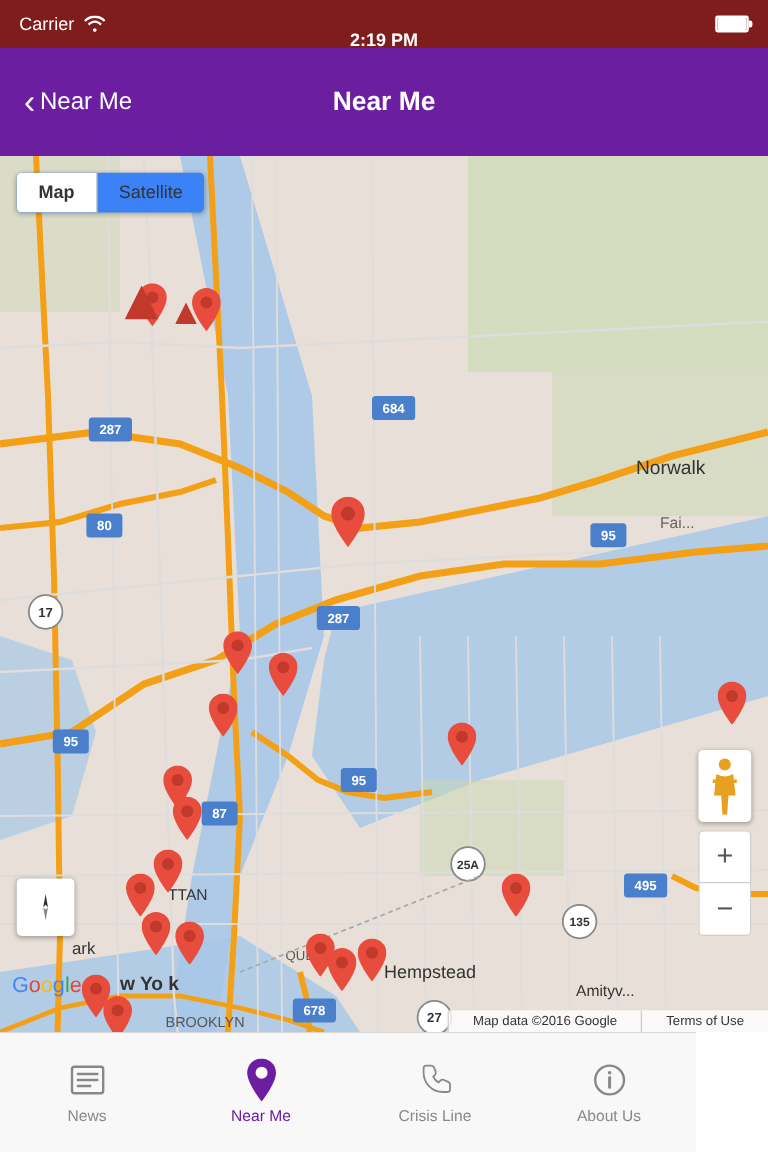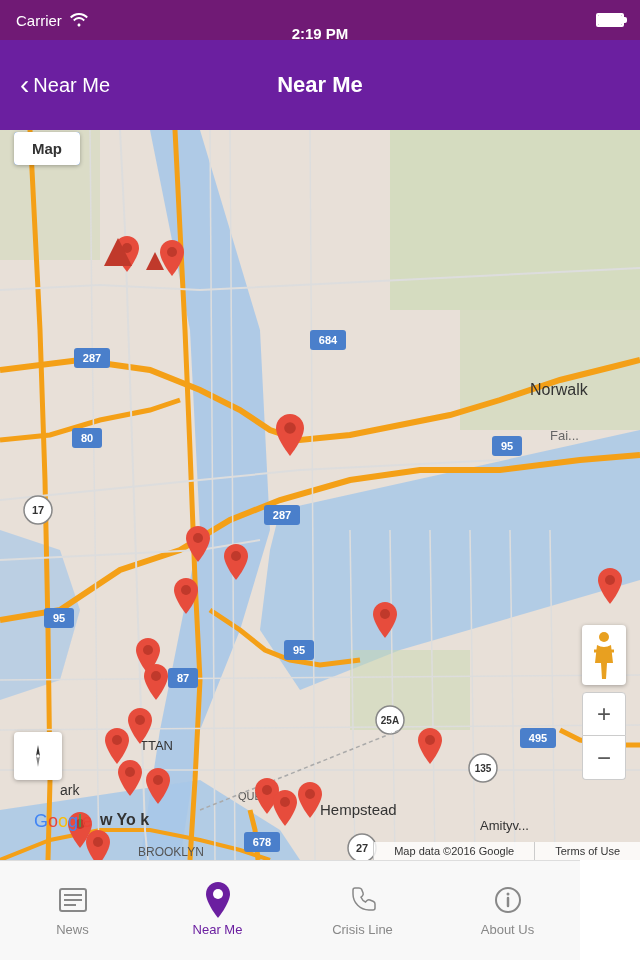--- a/index.html
+++ b/index.html
@@ -3,21 +3,21 @@
   <meta charset="utf-8">
   <meta name="viewport" content="width=640px">
   <style>
     * { margin: 0; padding: 0; box-sizing: border-box; }
     body { width: 640px; height: 960px; overflow: hidden; font-family: -apple-system, 'Helvetica Neue', Arial, sans-serif; background: #fff; }
 
     
     .status-bar {
       width: 640px;
       height: 40px;
-      background: #701a75;
+      background: #7f1d1d;
       display: flex;
       align-items: center;
       justify-content: space-between;
       padding: 0 16px;
       color: white;
       font-size: 15px;
       font-weight: 500;
       gap: 44px;
     }
     .status-bar .left { display: flex; align-items: center; gap: 8px; }
@@ -63,21 +63,21 @@
       width: 640px;
       height: 730px;
       position: relative;
       overflow: hidden;
       background: #e8e0d8;
     }
 
     
     .map-toggle {
       position: absolute;
-      top: 2px;
+      top: 14px;
       left: 14px;
       background: #3b82f6;
       border-radius: 4px;
       display: flex;
       z-index: 10;
       box-shadow: 0 1px 4px rgba(0,0,0,0.3);
       overflow: hidden;
       justify-content: center;
     }
     .map-toggle button {
@@ -157,21 +157,20 @@
     }
 
     
     .google-logo {
       position: absolute;
       left: 10px;
       bottom: 28px;
       z-index: 10;
       font-size: 18px;
       font-weight: 400;
-      margin-left: 24px;
     }
     .google-logo .g { color: #4285F4; }
     .google-logo .o1 { color: #EA4335; }
     .google-logo .o2 { color: #FBBC05; }
     .google-logo .g2 { color: #4285F4; }
     .google-logo .l { color: #34A853; }
     .google-logo .e { color: #EA4335; }
 
     
     .map-attribution {
@@ -384,20 +383,21 @@
     <text x="138" y="726" font-size="12" fill="#555" font-family="Arial">BROOKLYN</text>
     <text x="238" y="670" font-size="11" fill="#555" font-family="Arial">QUE...</text>
     <text x="320" y="685" font-size="15" fill="#333" font-family="Arial">Hempstead</text>
     <text x="480" y="700" font-size="13" fill="#333" font-family="Arial">Amityv...</text>
 
     <line x1="200" y1="680" x2="400" y2="600" stroke="#aaa" stroke-width="1.5" stroke-dasharray="4,3"></line>
   </svg>
 
   <div class="map-toggle">
     <button class="active">Map</button>
+    <button>Satellite</button>
   </div>
 
   <div style="position:absolute; top:0; left:0; width:100%; height:100%; z-index:5; pointer-events:none;">
 
     <svg style="position:absolute; left:115px; top:106px;" width="24" height="36" viewBox="0 0 24 36">
       <path d="M12 0C5.4 0 0 5.4 0 12c0 9 12 24 12 24S24 21 24 12C24 5.4 18.6 0 12 0z" fill="#e74c3c"></path>
       <circle cx="12" cy="12" r="5" fill="#c0392b"></circle>
     </svg>
 
     <svg style="position:absolute; left:160px; top:110px;" width="24" height="36" viewBox="0 0 24 36">

